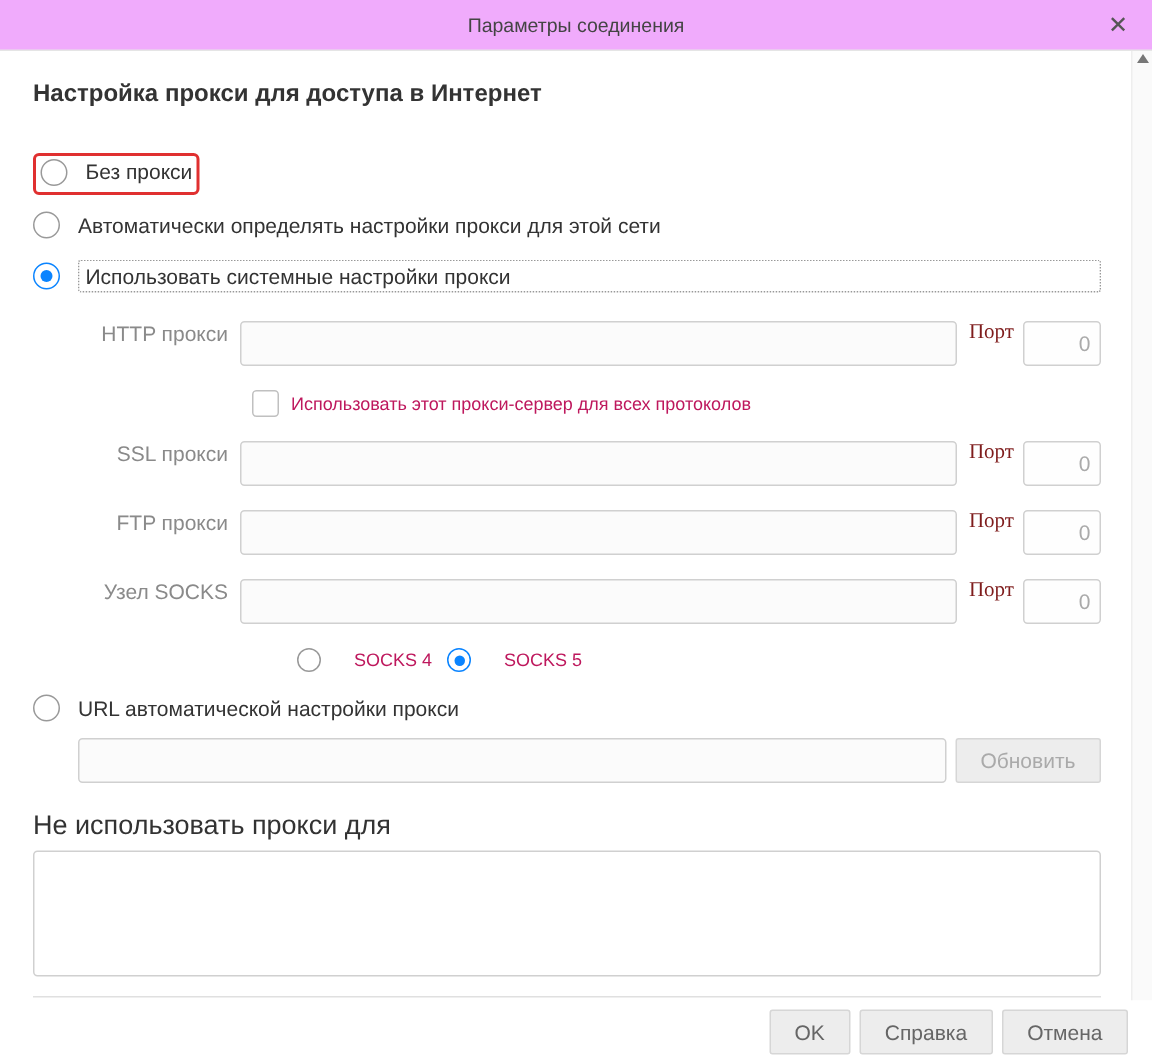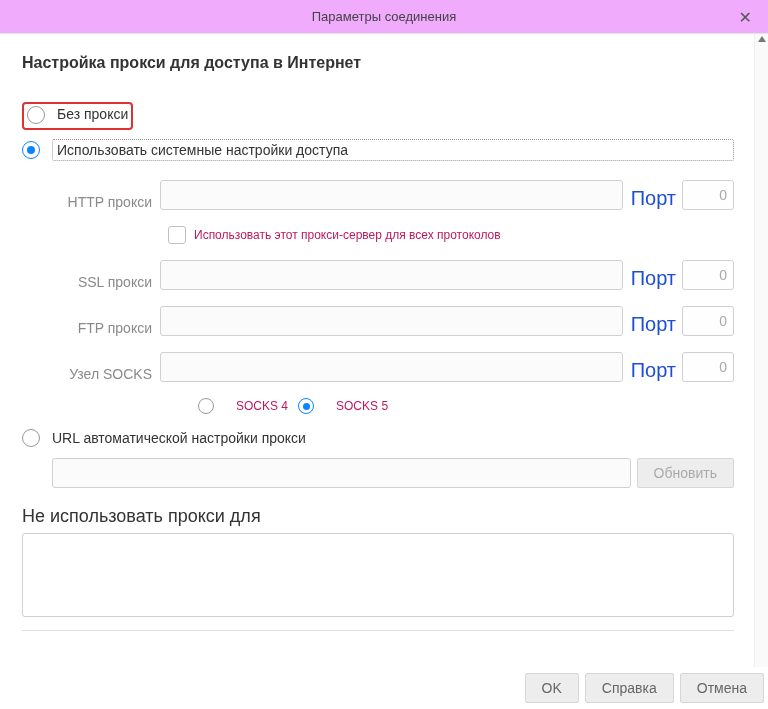--- a/index.html
+++ b/index.html
@@ -115,21 +115,21 @@
     padding: 2px 4px;
     border-radius: 2px;
     flex: 1;
   }
   .proxy-fields {
     margin-left: 30px;
     margin-top: 6px;
   }
   .field-row {
     display: flex;
-    align-items: flex-end;
+    align-items: flex-start;
     margin: 16px 0;
   }
   .field-label {
     width: 108px;
     text-align: right;
     padding-right: 8px;
     color: #8a8a8a;
     font-size: 14px;
   }
   .txt-input {
@@ -137,23 +137,24 @@
     height: 30px;
     border: 1px solid #d0d0d0;
     border-radius: 3px;
     background: #fefefe;
     padding: 0 6px;
     font-size: 14px;
     color: #555;
   }
   .txt-input:disabled { background: #fbfbfb; color: #aaa; }
   .port-label {
-    color: #1d4ed8;
-    font-size: 20px;
+    color: #7f1d1d;
+    font-size: 14px;
     padding: 0 6px 0 8px;
+    font-family: Liberation Serif, serif;
   }
   .port-input {
     width: 52px;
     height: 30px;
     border: 1px solid #d0d0d0;
     border-radius: 3px;
     background: #fefefe;
     text-align: right;
     padding: 0 6px;
     font-size: 14px;
@@ -228,21 +229,21 @@
     margin-top: 10px;
   }
   .footer {
     position: absolute;
     bottom: 0; left: 0; right: 0;
     height: 42px;
     display: flex;
     align-items: center;
     justify-content: flex-end;
     gap: 6px;
-    padding-right: 4px;
+    padding-right: 16px;
     background: #fff;
   }
 </style>
 </head>
 <body>
 
 <div class="titlebar">
   <span class="title">Параметры соединения</span>
   <span class="close">✕</span>
 </div>
@@ -251,24 +252,28 @@
   <div class="content">
     <h2 class="section">Настройка прокси для доступа в Интернет</h2>
 
     <div class="radio-row">
       <span class="highlight-box">
         <span class="radio"></span>
         <span class="radio-label"><span>Без прокси</span></span>
       </span>
     </div>
 
+    <div class="radio-row">
+      <span class="radio"></span>
+      <span class="radio-label">Автоматически определять настройки прокси для этой сети</span>
+    </div>
 
     <div class="radio-row">
       <span class="radio selected"></span>
-      <span class="radio-label selected-row">Использовать системные настройки доступа</span>
+      <span class="radio-label selected-row">Использовать системные настройки прокси</span>
     </div>
 
 
     <div class="proxy-fields">
       <div class="field-row">
         <span class="field-label">HTTP прокси</span>
         <input class="txt-input" disabled="" style="">
         <span class="port-label">Порт</span>
         <input class="port-input" disabled="" value="0" style="">
       </div>

